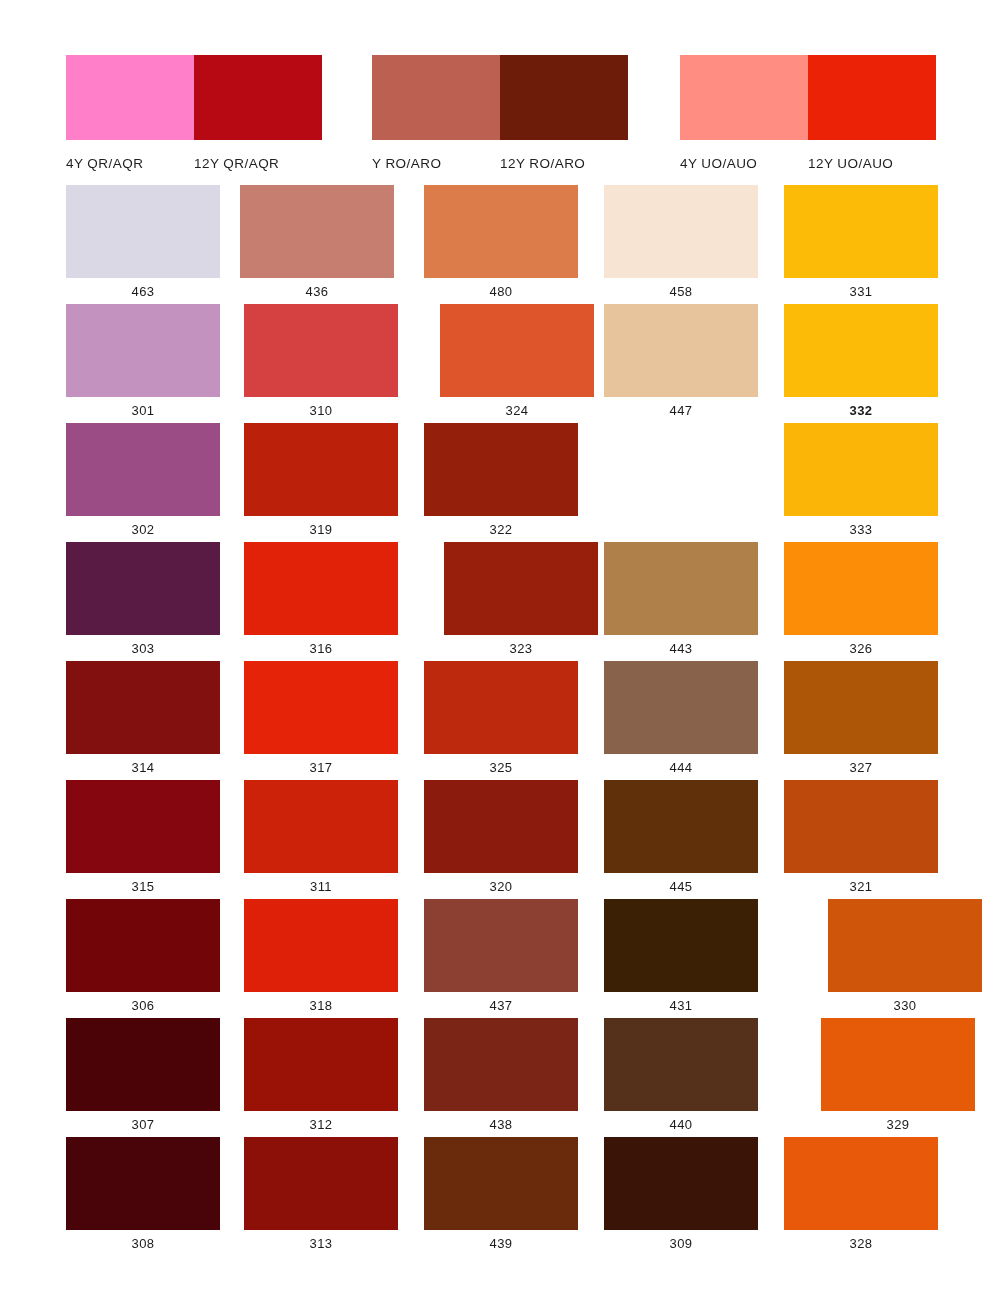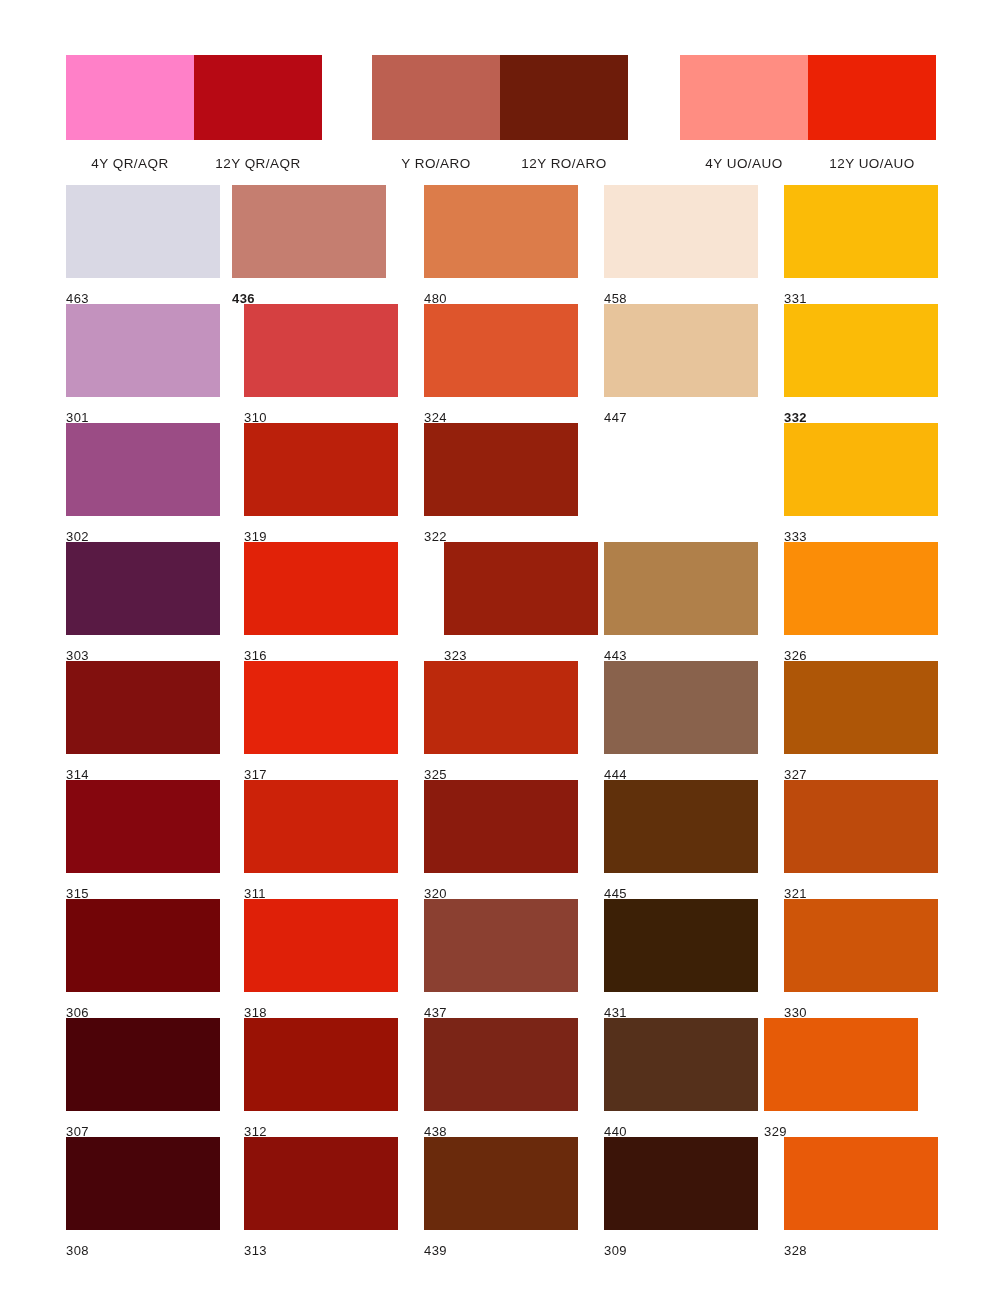--- a/index.html
+++ b/index.html
@@ -35,21 +35,21 @@
   .pair-swatch {
     height: 85px;
   }
   .pair-labels {
     display: flex;
     margin-top: 16px;
   }
   .pair-label {
     font-size: 13.5px;
     letter-spacing: 0.45px;
-    text-align: center;
+    text-align: left;
     color: #211e1e;
     white-space: nowrap;
   }
 
   
   #grid-section {
     position: absolute;
     left: 0;
     top: 185px;
     width: 1000px;
@@ -62,23 +62,23 @@
     position: absolute;
     top: 0;
     width: 154px;
   }
   .grid-swatch {
     width: 154px;
     height: 93px;
     display: block;
   }
   .grid-label {
-    margin-top: 13px;
+    margin-top: 6px;
     width: 154px;
-    text-align: left;
+    text-align: center;
     font-size: 13px;
     letter-spacing: 0.4px;
     color: #1d1b1b;
   }
 </style>
 </head>
 <body>
 
 <div id="header-section">
     <div class="pair-group" style="left: 66px;">
@@ -112,21 +112,21 @@
       </div>
     </div>
   </div>
 
 <div id="grid-section">
     <div class="grid-row">
       <div class="grid-cell" style="left: 66px;">
         <div class="grid-swatch" title="463" style="background: rgb(217, 216, 228);"></div>
         <div class="grid-label">463</div>
       </div>
-      <div class="grid-cell" style="left: 232px; font-weight: bold;">
+      <div class="grid-cell" style="left: 240px;">
         <div class="grid-swatch" title="436" style="background: rgb(197, 126, 112);"></div>
         <div class="grid-label">436</div>
       </div>
       <div class="grid-cell" style="left: 424px;">
         <div class="grid-swatch" title="480" style="background: rgb(220, 124, 74);"></div>
         <div class="grid-label">480</div>
       </div>
       <div class="grid-cell" style="left: 604px;">
         <div class="grid-swatch" title="458" style="background: rgb(248, 228, 211);"></div>
         <div class="grid-label">458</div>
@@ -138,21 +138,21 @@
     </div>
     <div class="grid-row">
       <div class="grid-cell" style="left: 66px;">
         <div class="grid-swatch" title="301" style="background: rgb(195, 146, 190);"></div>
         <div class="grid-label">301</div>
       </div>
       <div class="grid-cell" style="left: 244px;">
         <div class="grid-swatch" title="310" style="background: rgb(213, 64, 65);"></div>
         <div class="grid-label">310</div>
       </div>
-      <div class="grid-cell" style="left: 424px;">
+      <div class="grid-cell" style="left: 440px;">
         <div class="grid-swatch" title="324" style="background: rgb(222, 85, 44);"></div>
         <div class="grid-label">324</div>
       </div>
       <div class="grid-cell" style="left: 604px;">
         <div class="grid-swatch" title="447" style="background: rgb(231, 196, 155);"></div>
         <div class="grid-label">447</div>
       </div>
       <div class="grid-cell" style="left: 784px; font-weight: bold;">
         <div class="grid-swatch" title="332" style="background: rgb(251, 187, 7);"></div>
         <div class="grid-label">332</div>
@@ -252,21 +252,21 @@
         <div class="grid-label">318</div>
       </div>
       <div class="grid-cell" style="left: 424px;">
         <div class="grid-swatch" title="437" style="background: rgb(139, 64, 49);"></div>
         <div class="grid-label">437</div>
       </div>
       <div class="grid-cell" style="left: 604px;">
         <div class="grid-swatch" title="431" style="background: rgb(60, 32, 6);"></div>
         <div class="grid-label">431</div>
       </div>
-      <div class="grid-cell" style="left: 784px;">
+      <div class="grid-cell" style="left: 828px;">
         <div class="grid-swatch" title="330" style="background: rgb(206, 85, 9);"></div>
         <div class="grid-label">330</div>
       </div>
     </div>
     <div class="grid-row">
       <div class="grid-cell" style="left: 66px;">
         <div class="grid-swatch" title="307" style="background: rgb(76, 3, 8);"></div>
         <div class="grid-label">307</div>
       </div>
       <div class="grid-cell" style="left: 244px;">
@@ -274,21 +274,21 @@
         <div class="grid-label">312</div>
       </div>
       <div class="grid-cell" style="left: 424px;">
         <div class="grid-swatch" title="438" style="background: rgb(123, 37, 23);"></div>
         <div class="grid-label">438</div>
       </div>
       <div class="grid-cell" style="left: 604px;">
         <div class="grid-swatch" title="440" style="background: rgb(85, 48, 27);"></div>
         <div class="grid-label">440</div>
       </div>
-      <div class="grid-cell" style="left: 764px;">
+      <div class="grid-cell" style="left: 821px;">
         <div class="grid-swatch" title="329" style="background: rgb(230, 91, 7);"></div>
         <div class="grid-label">329</div>
       </div>
     </div>
     <div class="grid-row">
       <div class="grid-cell" style="left: 66px;">
         <div class="grid-swatch" title="308" style="background: rgb(72, 4, 9);"></div>
         <div class="grid-label">308</div>
       </div>
       <div class="grid-cell" style="left: 244px;">

